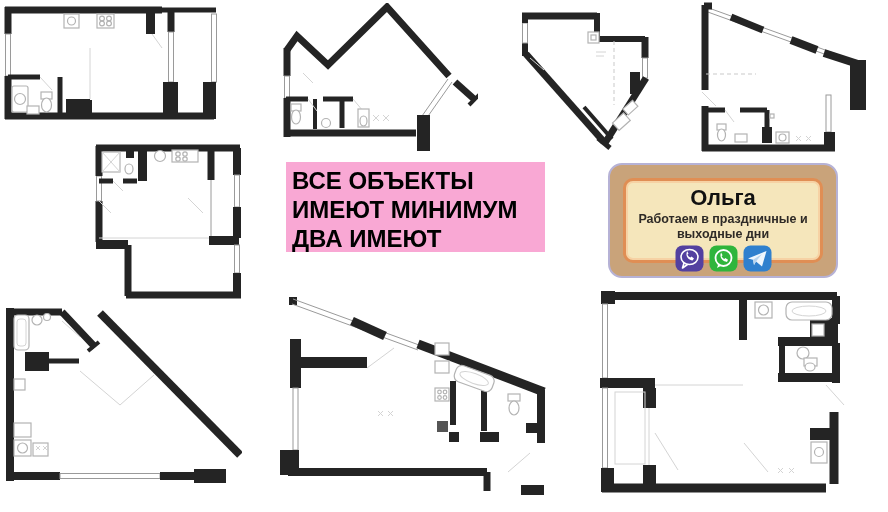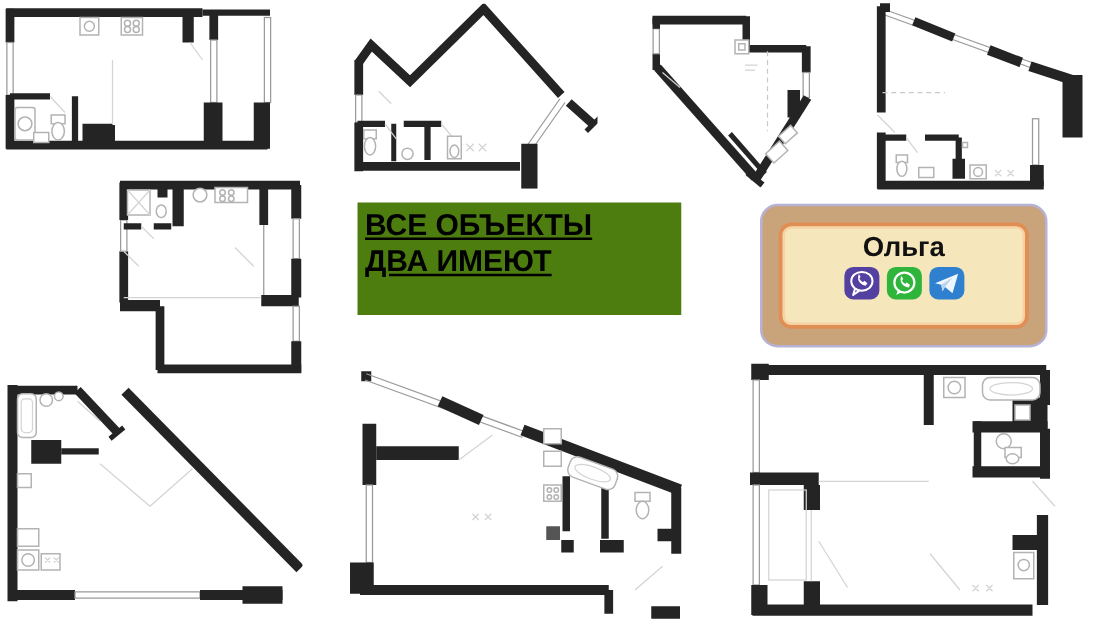--- a/index.html
+++ b/index.html
@@ -333,28 +333,30 @@
         <circle class="fx" cx="221" cy="164" r="4.5"></circle>
         <path class="fxl" d="M180 180 l5 5 M185 180 l-5 5 M191 180 l5 5 M196 180 l-5 5"></path>
         <rect class="fxl" x="17" y="104" width="30" height="72"></rect>
         <path class="fxl" d="M228 97 L246 117"></path>
         <path class="fxl" d="M146 155 L170 184"></path>
         <path class="fxl" d="M57 145 L80 182"></path>
       </g>
     </svg>
   </figure>
 
-  <div class="banner" style="background-color: #4d7c0f; text-decoration: underline;">
+  <div class="banner" style="background-color: #f9a8d4;">
     <div>ВСЕ ОБЪЕКТЫ</div>
+    <div>ИМЕЮТ МИНИМУМ</div>
     <div>ДВА ИМЕЮТ</div>
   </div>
 
   <div class="card-outer">
     <div class="card-inner">
       <div class="card-name">Ольга</div>
+      <div class="card-subtitle">Работаем в праздничные и выходные дни</div>
       <div class="card-icons">
         <span class="msgr">
           <svg width="29" height="27" viewBox="0 0 29 27">
             <rect x="0.5" y="0.5" width="28" height="26" rx="7" fill="#5340A0"></rect>
             <ellipse cx="14.5" cy="12" rx="8.5" ry="7.5" fill="none" stroke="#fff" stroke-width="1.6"></ellipse>
             <path d="M9 18 L7.5 23 L12.5 19.5" fill="none" stroke="#fff" stroke-width="1.6" stroke-linejoin="round"></path>
             <path d="M11.5 8.5 c-0.5 3.5 2.5 6.5 6 7 l1.5-2 -2.5-2 -1 1 c-1.5-0.5-2.5-1.5-3-3 l1-1 -1.5-2.5 z" fill="#fff"></path>
           </svg>
         </span>
         <span class="msgr">

